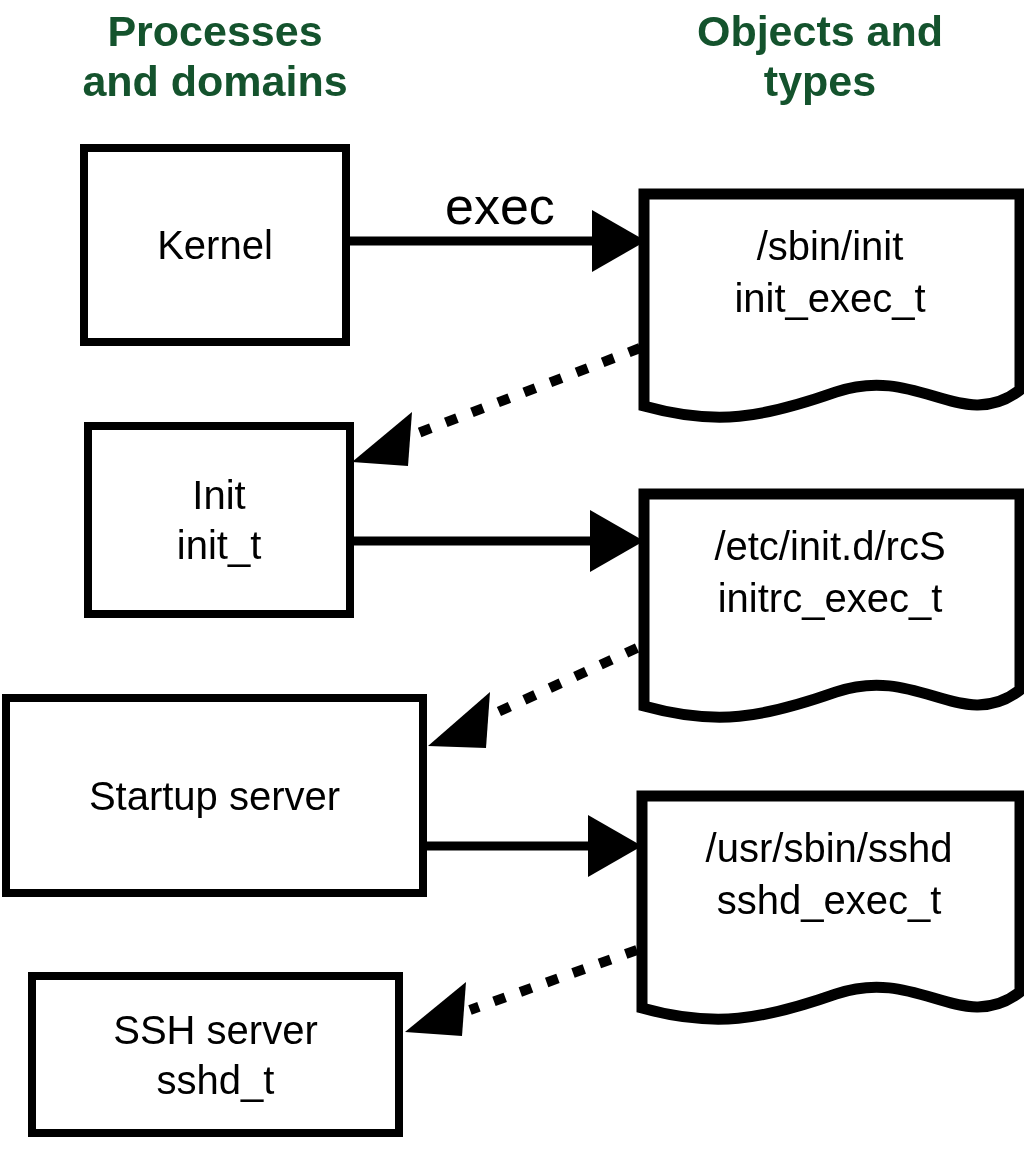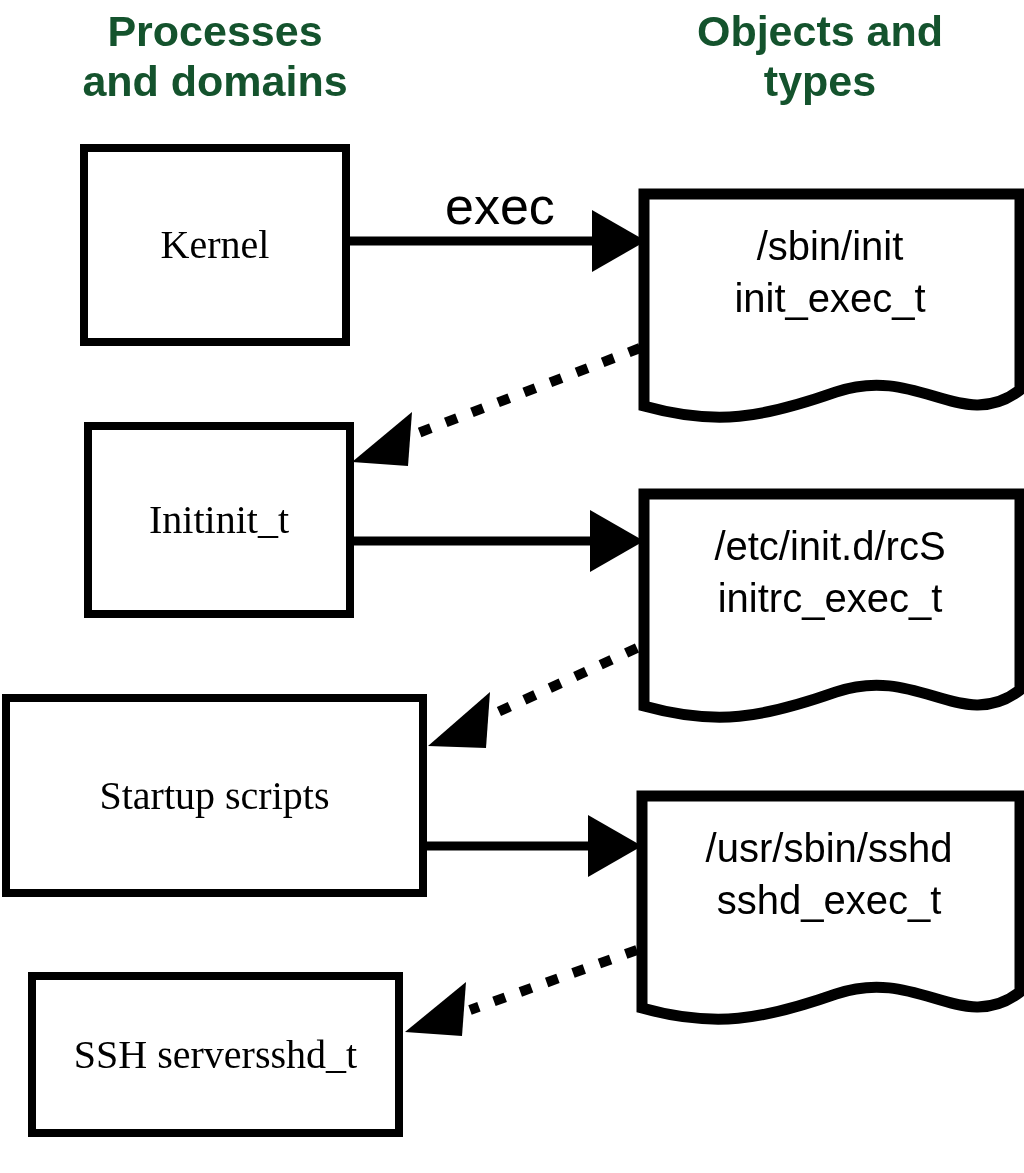--- a/index.html
+++ b/index.html
@@ -29,24 +29,23 @@
   }
   #header-left  { left: 20px;  top: 6px; width: 390px; }
   #header-right { left: 620px; top: 6px; width: 400px; }
 
   .proc-box {
     position: absolute;
     box-sizing: border-box;
     border: 8px solid #000;
     background: #ffffff;
     display: flex;
-    flex-direction: row;
+    flex-direction: column;
     align-items: center;
     justify-content: center;
-    font-family: Liberation Serif, serif;
   }
   .proc-box .line1,
   .proc-box .line2 {
     font-size: 40px;
     line-height: 50px;
     text-align: center;
     white-space: nowrap;
   }
 
   .doc-shape {
@@ -125,21 +124,21 @@
   <div class="proc-box" style="left:80px; top:144px; width:270px; height:202px;">
     <div class="line1">Kernel</div>
   </div>
 
   <div class="proc-box" style="left:84px; top:422px; width:270px; height:196px;">
     <div class="line1">Init</div>
     <div class="line2">init_t</div>
   </div>
 
   <div class="proc-box" style="left:2px; top:694px; width:425px; height:203px;">
-    <div class="line1">Startup scripts</div>
+    <div class="line1">Startup server</div>
   </div>
 
   <div class="proc-box" style="left:28px; top:972px; width:375px; height:165px;">
     <div class="line1">SSH server</div>
     <div class="line2">sshd_t</div>
   </div>
 
   <svg class="edge-layer" width="1024" height="1173" viewBox="0 0 1024 1173">
 
      /sbin/init  (solid) --&gt;

